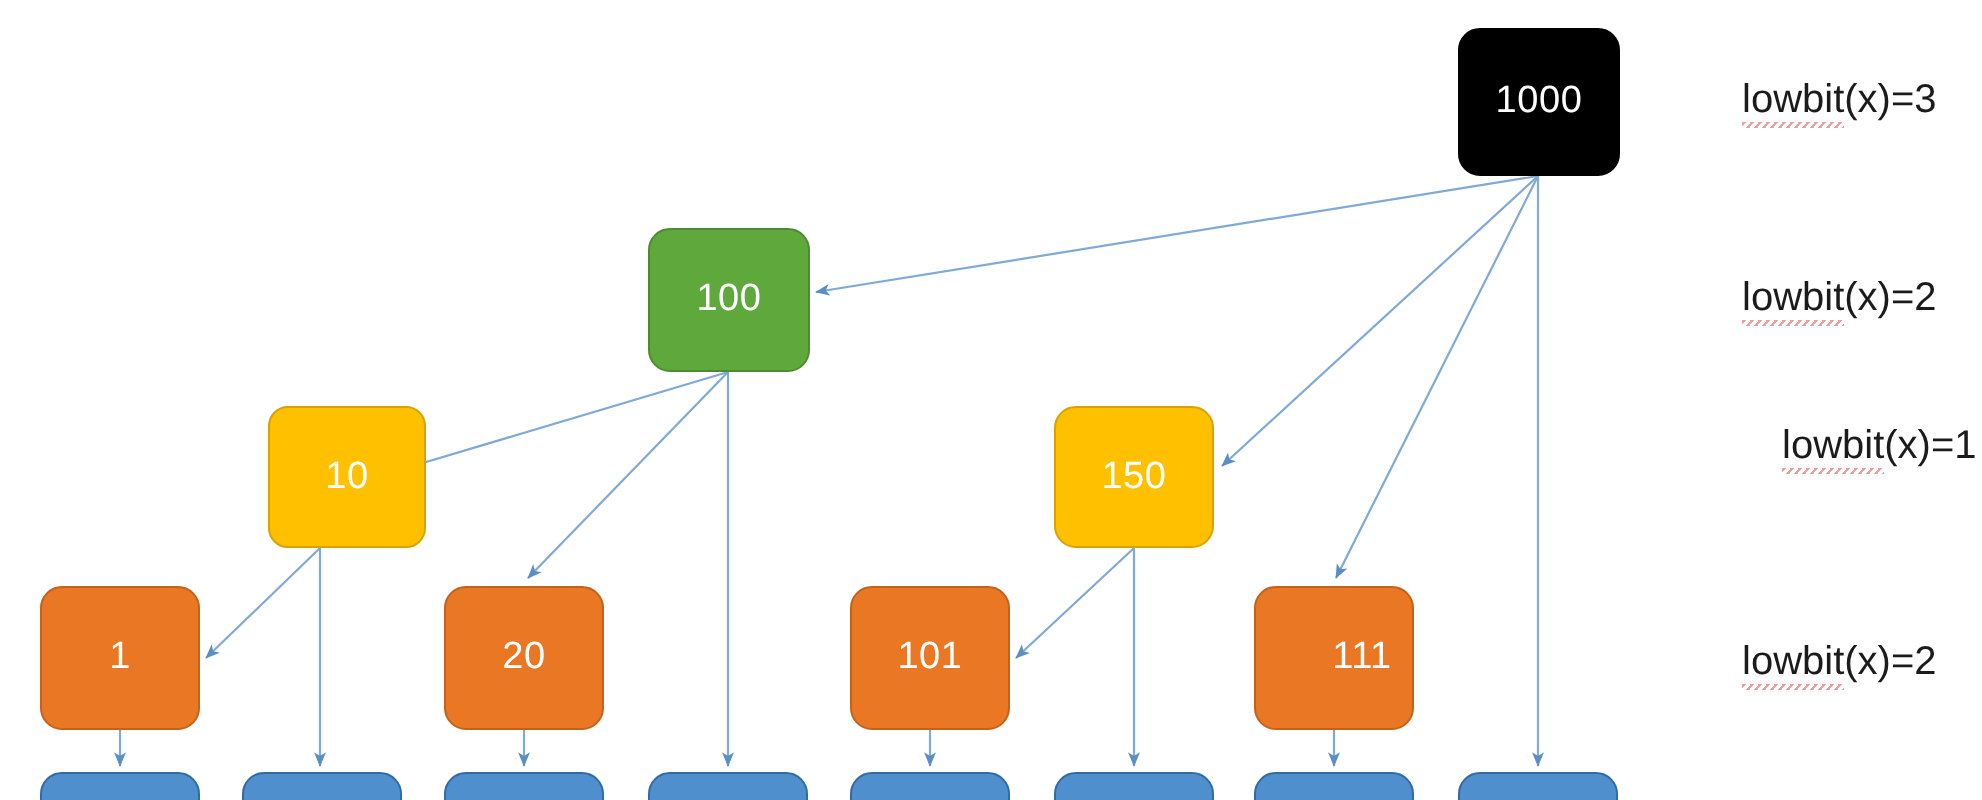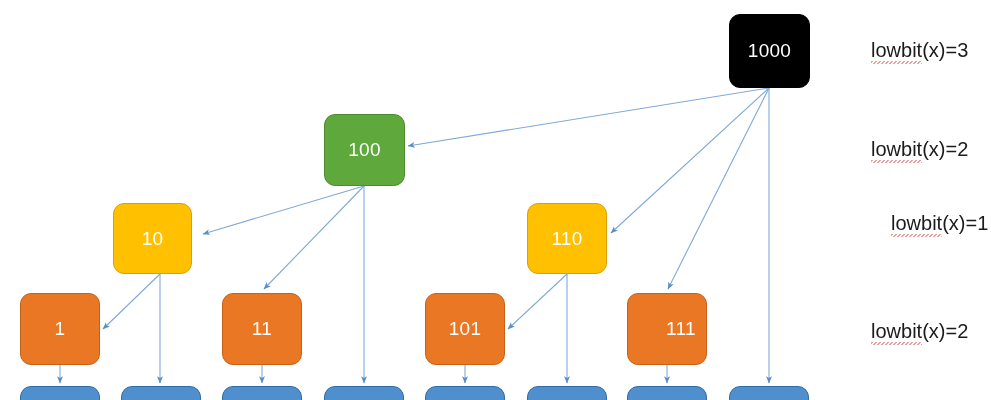--- a/index.html
+++ b/index.html
@@ -62,31 +62,31 @@
         <line x1="667" y1="365" x2="667" y2="383" stroke="#7fa9d6" stroke-width="1.1" marker-end="url(#arrowhead)"></line>
       </g>
   </svg>
   <div id="node-layer">
       <div class="node black" style="left: 729px; top: 14px; width: 81px; height: 74px;">
         <span>1000</span>
       </div>
       <div class="node green" style="left: 324px; top: 114px; width: 81px; height: 72px;">
         <span>100</span>
       </div>
-      <div class="node yellow" style="left: 113px; top: 203px; width: 79px; height: 71px;">
+      <div class="node yellow" style="left: 134px; top: 203px; width: 79px; height: 71px; border-radius: 10px;">
         <span>10</span>
       </div>
       <div class="node yellow" style="left: 527px; top: 203px; width: 80px; height: 71px;">
-        <span>110</span>
+        <span>150</span>
       </div>
       <div class="node orange" style="left: 20px; top: 293px; width: 80px; height: 72px;">
         <span>1</span>
       </div>
       <div class="node orange" style="left: 222px; top: 293px; width: 80px; height: 72px;">
-        <span>11</span>
+        <span>20</span>
       </div>
       <div class="node orange" style="left: 425px; top: 293px; width: 80px; height: 72px;">
         <span>101</span>
       </div>
       <div class="node orange" style="left: 627px; top: 293px; width: 80px; height: 72px; padding-left: 28px;">
         <span>111</span>
       </div>
       <div class="node blue" style="left: 20px; top: 386px; width: 80px; height: 40px;">
         <span></span>
       </div>

